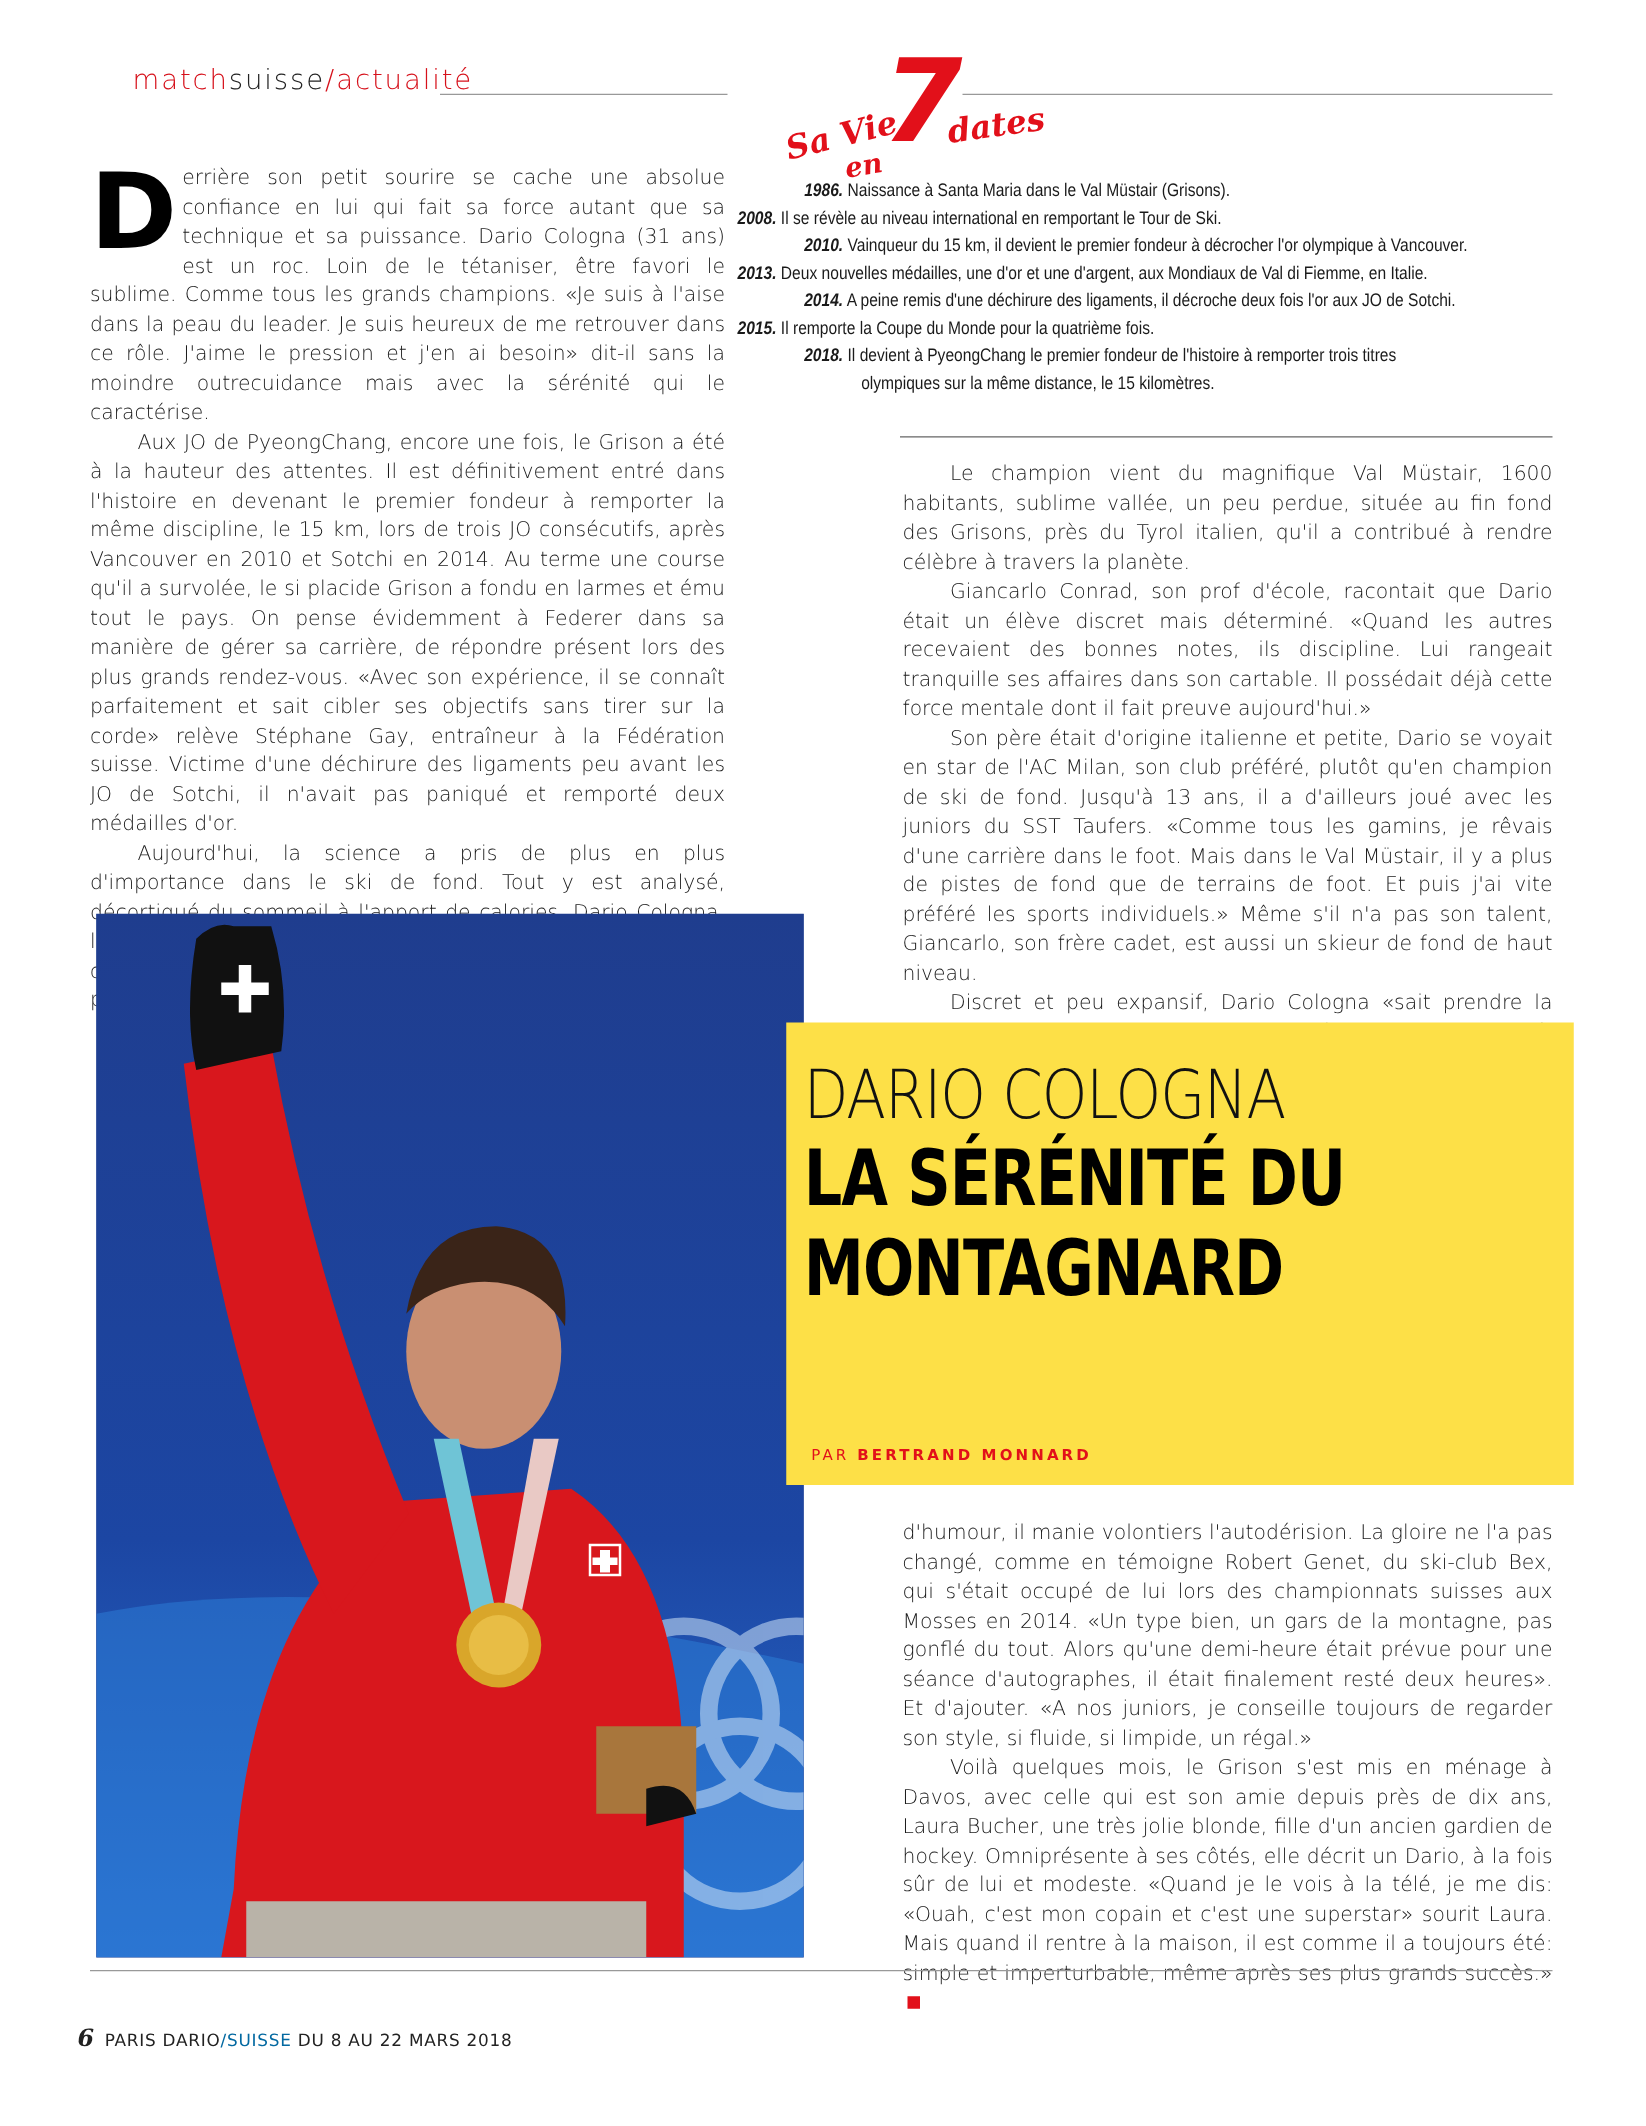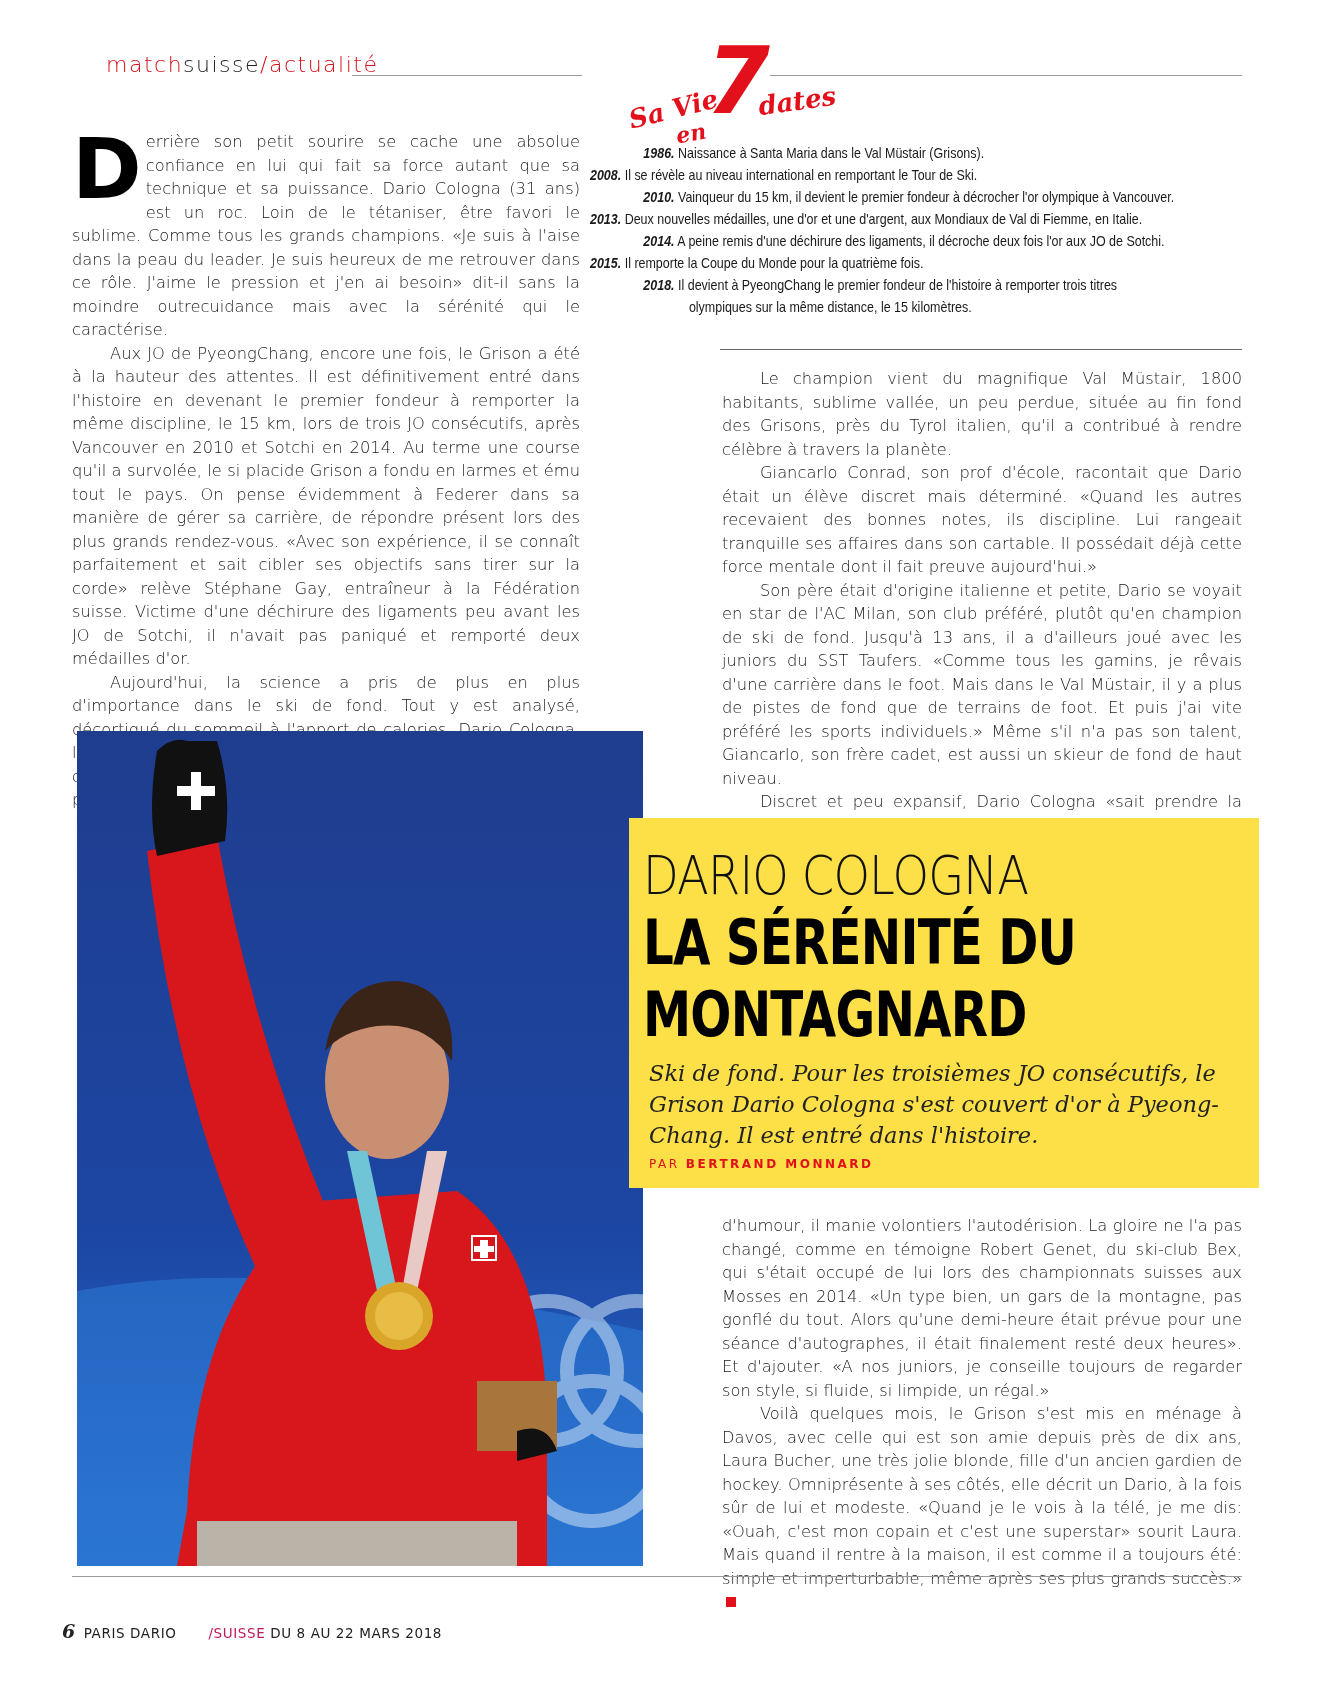--- a/index.html
+++ b/index.html
@@ -50,21 +50,21 @@
   .t-head1 { top: 88px; }
   .t-head2 { top: 160px; }
   .t-deck { position: absolute; left: 20px; top: 240px; width: 600px; font-family: "DejaVu Serif", serif; font-style: italic; font-size: 22.5px; line-height: 31px; color: #222; }
   .t-byline { position: absolute; left: 20px; top: 339px; font-family: "DejaVu Sans", sans-serif; font-size: 12px; letter-spacing: 2.5px; color: #e2101a; }
   .t-byline .name { font-weight: bold; }
 
   
   .rule-foot { position: absolute; left: 72px; top: 1576px; width: 1170px; height: 1px; background: #999; }
   .footer { position: absolute; left: 62px; top: 1620px; font-family: "DejaVu Sans", sans-serif; font-size: 13.5px; letter-spacing: 0.6px; color: #222; }
   .footer .pg { font-family: "DejaVu Serif", serif; font-style: italic; font-weight: bold; font-size: 19px; margin-right: 3px; }
-  .footer .red { color: #be185d; padding-left: 32px; }
+  .footer .red { color: #0369a1; }
 </style>
 </head>
 <body>
 
 <div class="rubric">
   <span class="red">match</span><span class="black">suisse</span><span class="red">/actualité</span>
 </div>
 <div class="rule-top-left"></div>
 <div class="rule-top-right"></div>
 
@@ -87,21 +87,21 @@
 </div>
 <div class="rule-mid"></div>
 
 <div class="col col-left">
   <p><span class="dropcap">D</span><span>errière son petit sourire se cache une absolue confiance en lui qui fait sa force autant que sa technique et sa puissance. Dario Cologna (31 ans) est un roc. Loin de le tétaniser, être favori le sublime. Comme tous les grands champions. «Je suis à l'aise dans la peau du leader. Je suis heureux de me retrouver dans ce rôle. J'aime le pression et j'en ai besoin» dit-il sans la moindre outrecuidance mais avec la sérénité qui le caractérise.</span></p>
   <p class="ind">Aux JO de PyeongChang, encore une fois, le Grison a été à la hauteur des attentes. Il est définitivement entré dans l'histoire en devenant le premier fondeur à remporter la même discipline, le 15 km, lors de trois JO consécutifs, après Vancouver en 2010 et Sotchi en 2014. Au terme une course qu'il a survolée, le si placide Grison a fondu en larmes et ému tout le pays. On pense évidemment à Federer dans sa manière de gérer sa carrière, de répondre présent lors des plus grands rendez-vous. «Avec son expérience, il se connaît parfaitement et sait cibler ses objectifs sans tirer sur la corde» relève Stéphane Gay, entraîneur à la Fédération suisse. Victime d'une déchirure des ligaments peu avant les JO de Sotchi, il n'avait pas paniqué et remporté deux médailles d'or.</p>
   <p class="ind">Aujourd'hui, la science a pris de plus en plus d'importance dans le ski de fond. Tout y est analysé, décortiqué du sommeil à l'apport de calories. Dario Cologna, lui, est d'autant plus déroutant qu'il est de la «vieille école», comme il le dit lui-même. Il se fie à son instinct. «Je ne suis pas un sportif qui a besoin de contrôler tous les éléments.»</p>
 </div>
 
 <div class="col col-right-top">
-  <p class="ind">Le champion vient du magnifique Val Müstair, 1800 habitants, sublime vallée, un peu perdue, située au fin fond des Grisons, près du Tyrol italien, qu'il a contribué à rendre célèbre à travers la planète.</p>
+  <p class="ind">Le champion vient du magnifique Val Müstair, 1600 habitants, sublime vallée, un peu perdue, située au fin fond des Grisons, près du Tyrol italien, qu'il a contribué à rendre célèbre à travers la planète.</p>
   <p class="ind">Giancarlo Conrad, son prof d'école, racontait que Dario était un élève discret mais déterminé. «Quand les autres recevaient des bonnes notes, ils discipline. Lui rangeait tranquille ses affaires dans son cartable. Il possédait déjà cette force mentale dont il fait preuve aujourd'hui.»</p>
   <p class="ind">Son père était d'origine italienne et petite, Dario se voyait en star de l'AC Milan, son club préféré, plutôt qu'en champion de ski de fond. Jusqu'à 13 ans, il a d'ailleurs joué avec les juniors du SST Taufers. «Comme tous les gamins, je rêvais d'une carrière dans le foot. Mais dans le Val Müstair, il y a plus de pistes de fond que de terrains de foot. Et puis j'ai vite préféré les sports individuels.» Même s'il n'a pas son talent, Giancarlo, son frère cadet, est aussi un skieur de fond de haut niveau.</p>
   <p class="ind">Discret et peu expansif, Dario Cologna «sait prendre la parole quand il le faut» raconte un entraîneur. En petit comité, plein</p>
 </div>
 
 <div class="photo">
   <svg viewBox="0 0 566 835" preserveAspectRatio="none">
     <defs>
       <linearGradient id="bg" x1="0" y1="0" x2="0" y2="1">
         <stop offset="0" stop-color="#1f3d8e"></stop>
@@ -141,21 +141,20 @@
     <path d="M440 700 Q 470 690 480 720 L 440 730 Z" fill="#111"></path>
 
     <rect x="120" y="790" width="320" height="45" fill="#b9b3a8"></rect>
   </svg>
 </div>
 
 <div class="titlebox">
   <div class="t-name">DARIO COLOGNA</div>
   <div class="t-head1">LA SÉRÉNITÉ DU</div>
   <div class="t-head2">MONTAGNARD</div>
-  <div class="t-deck">Ski de fond. Pour les troisièmes JO consécutifs, le Grison Dario Cologna s'est couvert d'or à Pyeong-Chang. Il est entré dans l'histoire.</div>
   <div class="t-byline">
     <span>PAR</span>
     <span class="name">BERTRAND MONNARD</span>
   </div>
 </div>
 
 <div class="col col-right-bottom">
   <p>d'humour, il manie volontiers l'autodérision. La gloire ne l'a pas changé, comme en témoigne Robert Genet, du ski-club Bex, qui s'était occupé de lui lors des championnats suisses aux Mosses en 2014. «Un type bien, un gars de la montagne, pas gonflé du tout. Alors qu'une demi-heure était prévue pour une séance d'autographes, il était finalement resté deux heures». Et d'ajouter. «A nos juniors, je conseille toujours de regarder son style, si fluide, si limpide, un régal.»</p>
   <p class="ind"><span>Voilà quelques mois, le Grison s'est mis en ménage à Davos, avec celle qui est son amie depuis près de dix ans, Laura Bucher, une très jolie blonde, fille d'un ancien gardien de hockey. Omniprésente à ses côtés, elle décrit un Dario, à la fois sûr de lui et modeste. «Quand je le vois à la télé, je me dis: «Ouah, c'est mon copain et c'est une superstar» sourit Laura. Mais quand il rentre à la maison, il est comme il a toujours été: simple et imperturbable, même après ses plus grands succès.»</span><span class="endmark"></span></p>
 </div>

